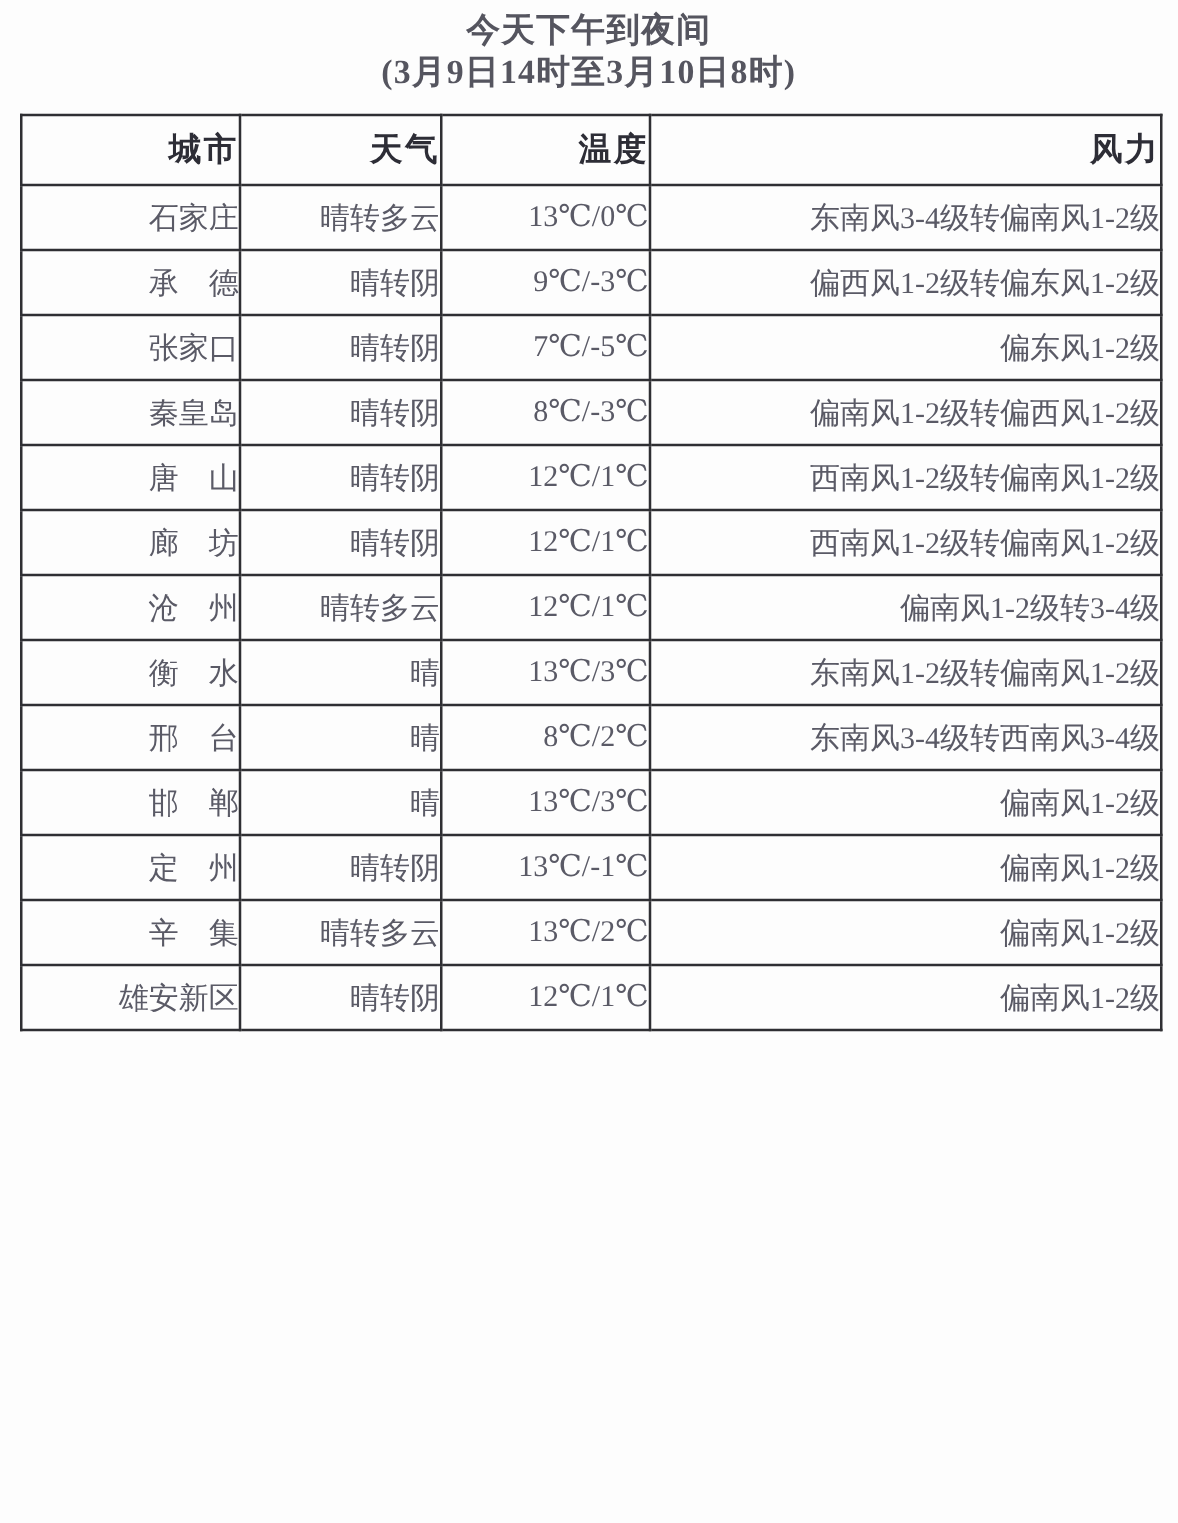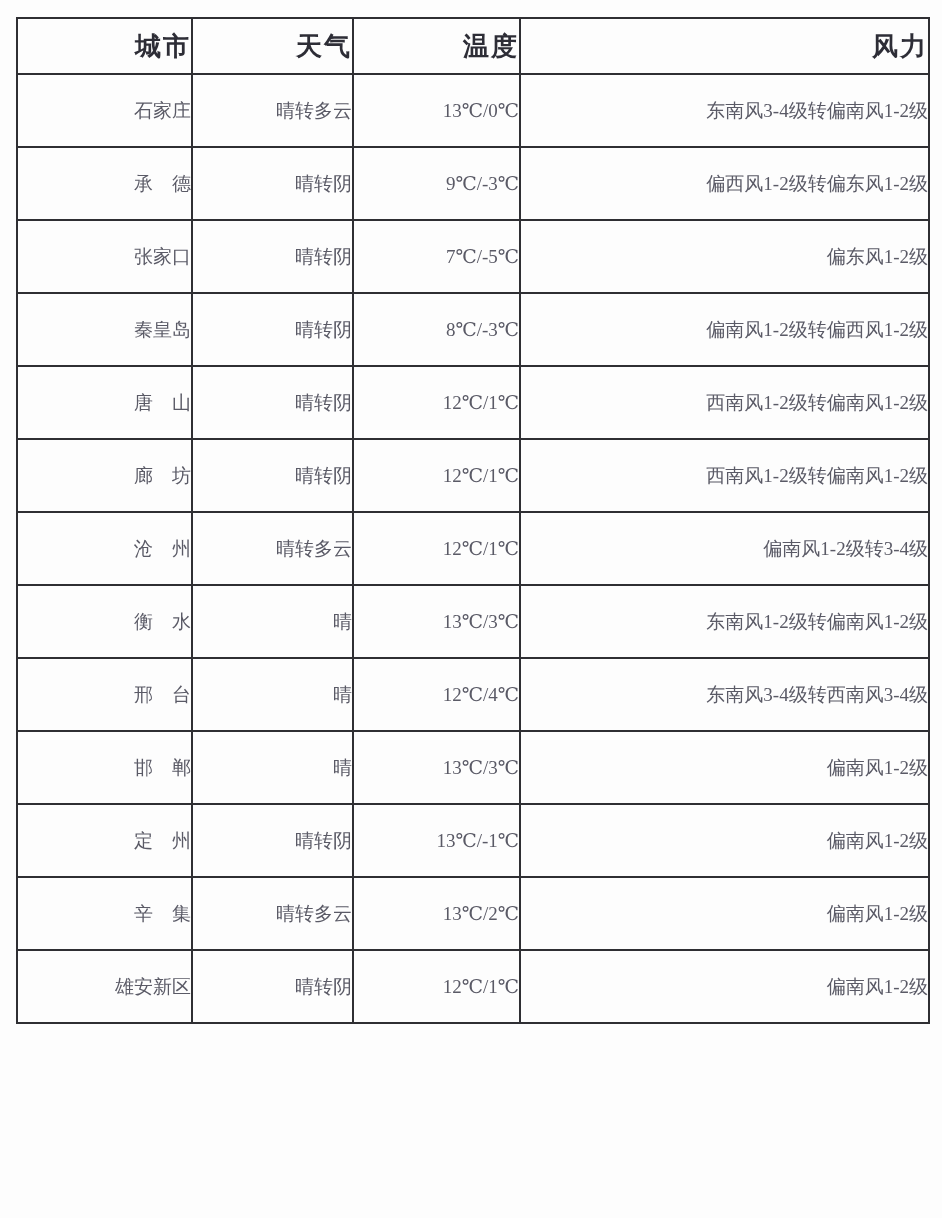--- a/index.html
+++ b/index.html
@@ -36,38 +36,42 @@
     overflow: hidden;
   }
   table.forecast th {
     height: 56px;
     font-size: 26px;
     font-weight: bold;
     color: #2d2d36;
     letter-spacing: 2px;
   }
   table.forecast td {
-    height: 73px;
-    font-size: 19px;
+    height: 52px;
+    font-size: 24px;
     color: #5a5a66;
   }
   td.temp {
     color: #b54341;
     font-size: 26px;
     border-radius: 32px;
   }
   col.c-city    { width: 175px; }
   col.c-weather { width: 161px; }
   col.c-temp    { width: 167px; }
   col.c-wind    { width: 409px; }
 </style>
 </head>
 <body>
 
 <div class="page">
+  <div class="title-block">
+    <div>今天下午到夜间</div>
+    <div>(3月9日14时至3月10日8时)</div>
+  </div>
 
   <table class="forecast">
     <colgroup>
       <col class="c-city">
       <col class="c-weather">
       <col class="c-temp">
       <col class="c-wind">
     </colgroup>
     <thead>
       <tr>
@@ -122,21 +126,21 @@
         </tr>
         <tr>
           <td class="city">衡　水</td>
           <td class="weather">晴</td>
           <td class="temp">13℃/3℃</td>
           <td class="wind">东南风1-2级转偏南风1-2级</td>
         </tr>
         <tr>
           <td class="city">邢　台</td>
           <td class="weather">晴</td>
-          <td class="temp">12℃/4℃</td>
+          <td class="temp">8℃/2℃</td>
           <td class="wind">东南风3-4级转西南风3-4级</td>
         </tr>
         <tr>
           <td class="city">邯　郸</td>
           <td class="weather">晴</td>
           <td class="temp">13℃/3℃</td>
           <td class="wind">偏南风1-2级</td>
         </tr>
         <tr>
           <td class="city">定　州</td>

